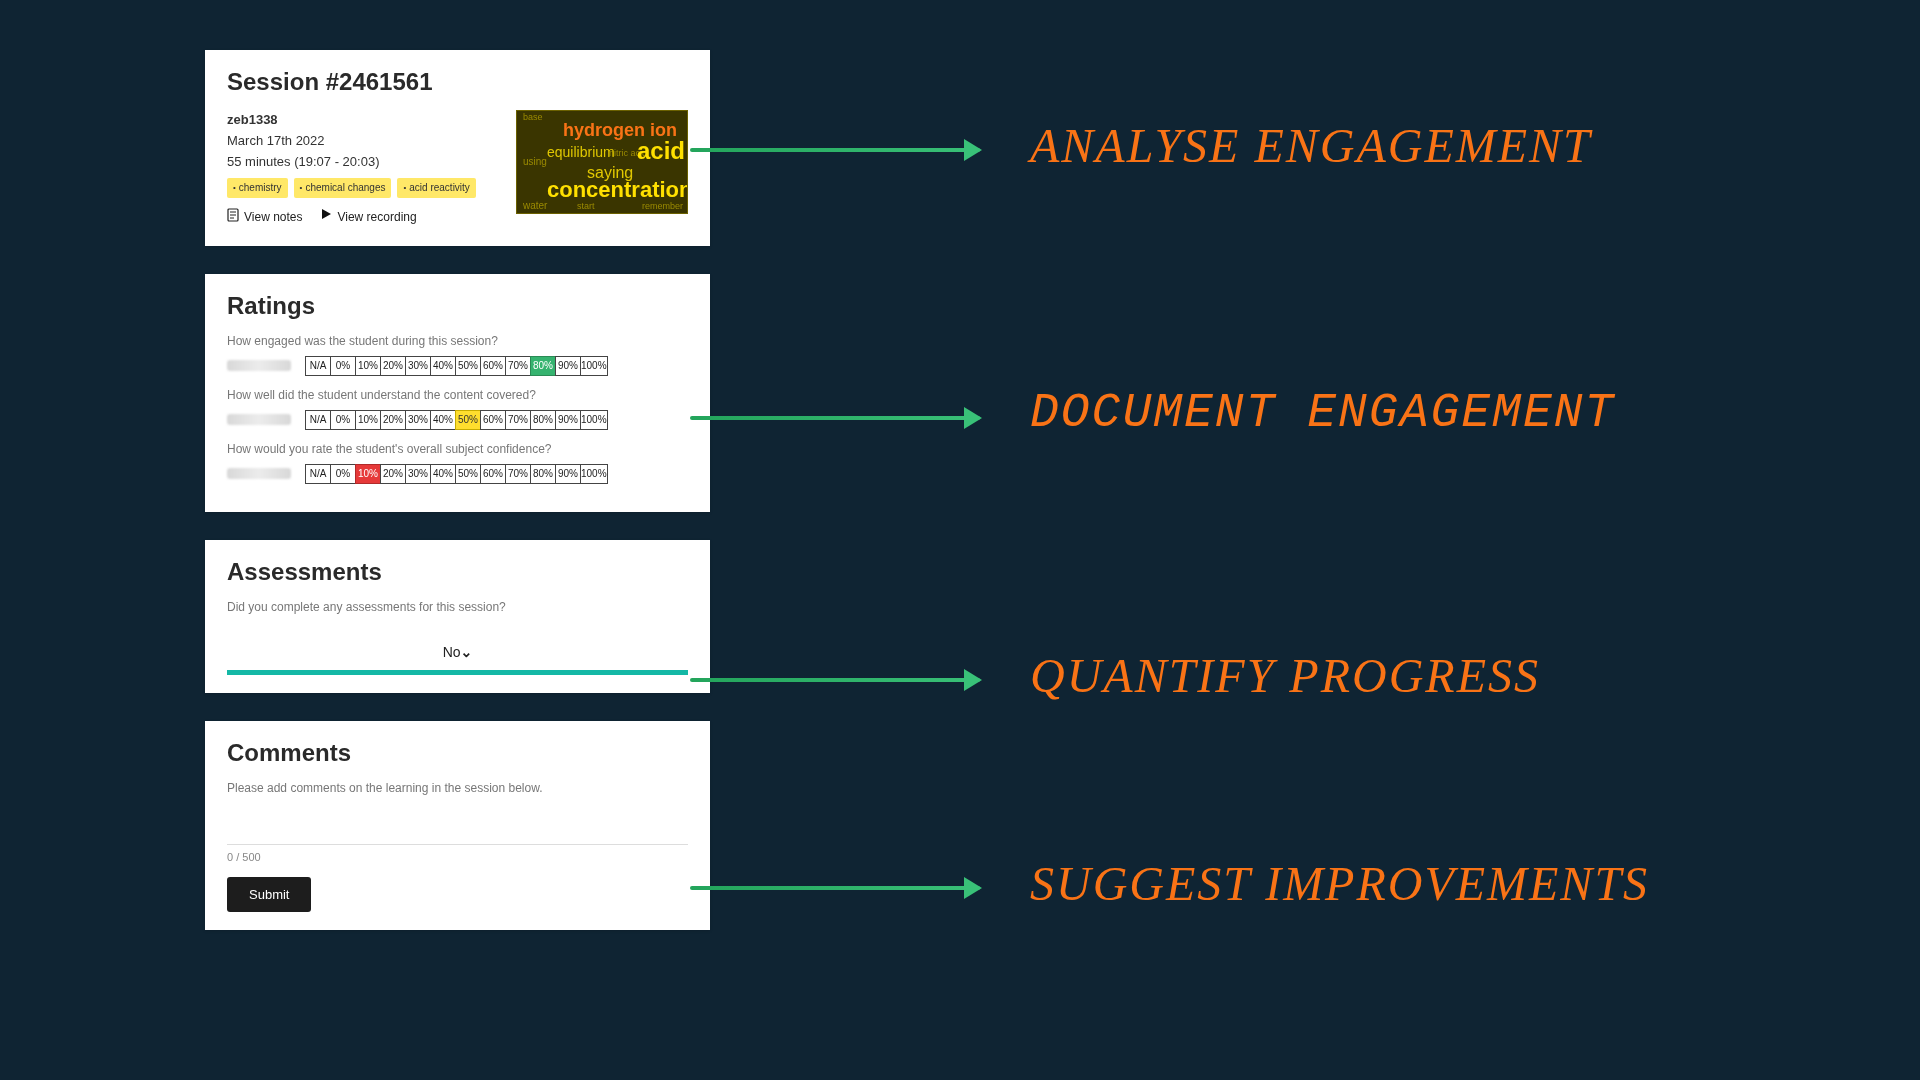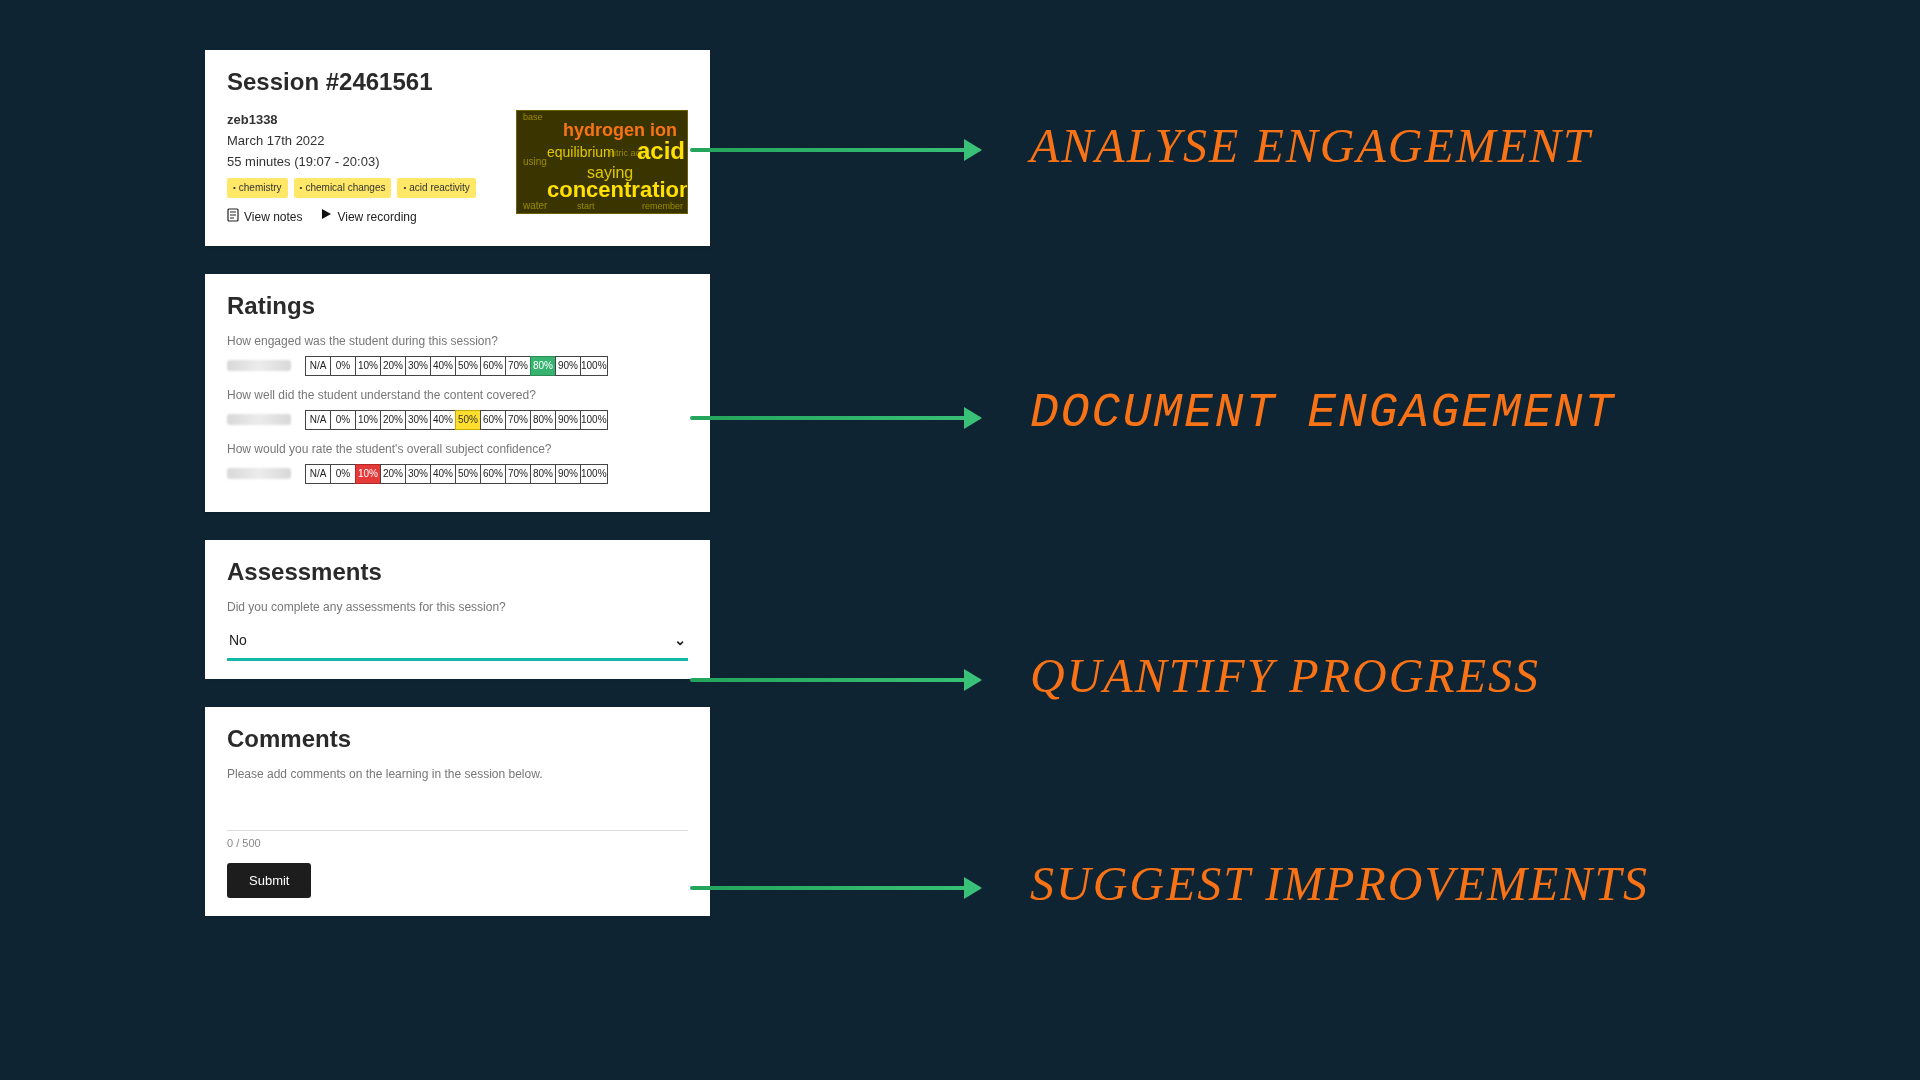--- a/index.html
+++ b/index.html
@@ -91,24 +91,24 @@
     height: 20px;
     line-height: 18px;
     background:#fff;
     margin-left:-1px;
   }
   .scale .cell:first-child{ margin-left:0;}
   .scale .cell.sel-green { background: #35b36f; color: #fff; border-color:#2a8a55;}
   .scale .cell.sel-yellow { background: #ffde2e; color: #333; border-color:#c7ab00;}
   .scale .cell.sel-red { background: #e63939; color: #fff; border-color:#b02a2a;}
 
-  .assess-q { font-size: 12px; color:#777; margin-bottom: 12px;}
+  .assess-q { font-size: 12px; color:#777; margin-bottom: 24px;}
   .select-row {
-    display:flex; justify-content:space-between; align-items:center;
-    border-bottom: 3px solid #14b8a6;
+    display:flex; justify-content:center; align-items:center;
+    border-bottom: 5px solid #14b8a6;
     padding: 6px 2px 10px 2px;
     font-size: 14px;
     cursor:pointer;
   }
   .chev { font-size:14px; font-weight:bold;}
 
   .comments-card .assess-q{ margin-bottom: 4px;}
   .comment-area {
     height: 46px;
     border-bottom:1px solid #ddd;

